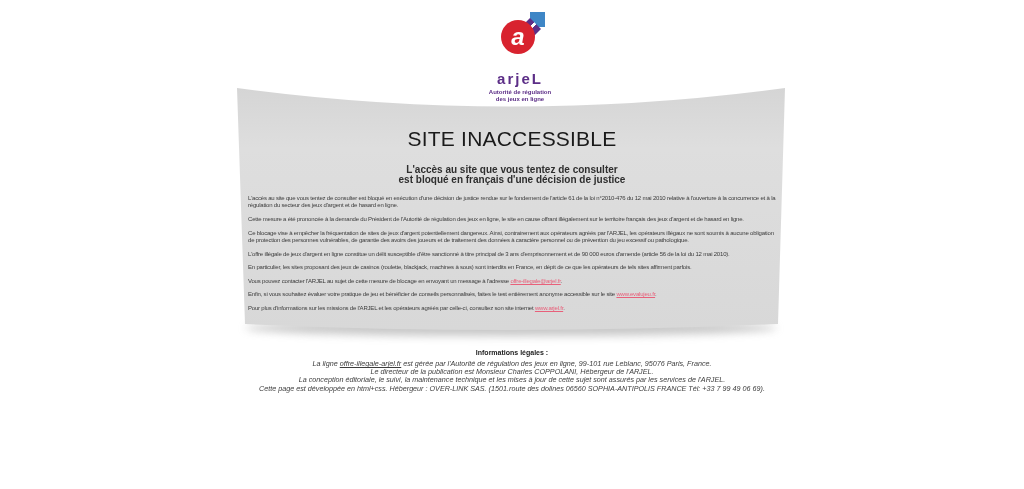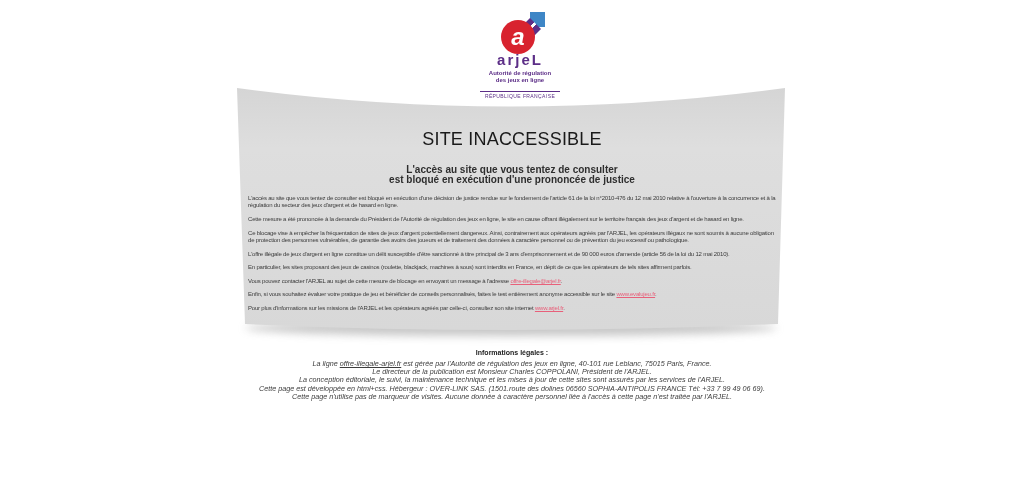--- a/index.html
+++ b/index.html
@@ -18,31 +18,31 @@
   
   .logo-block{position:absolute;left:460px;top:12px;width:120px;text-align:center;}
   .logo-mark{position:relative;width:120px;height:40px;}
   .blue-square{position:absolute;left:70px;top:0;width:15px;height:15px;background:var(--brand-blue);}
   .purple-diamond{position:absolute;left:59px;top:6px;width:22px;height:22px;
     clip-path:polygon(50% 0,100% 50%,50% 100%,0 50%);
     background:linear-gradient(135deg,var(--brand-purple) 44%,#fff 44%,#fff 53%,var(--brand-purple) 53%);}
   .red-circle{position:absolute;left:41px;top:8px;width:34px;height:34px;border-radius:50%;
     background:var(--brand-red);color:#fff;display:flex;align-items:center;justify-content:center;
     font-size:24px;font-weight:bold;font-style:italic;line-height:1;}
-  .wordmark{color:var(--brand-purple);font-size:15px;font-weight:bold;letter-spacing:2px;line-height:14px;margin-top:1px;}
+  .wordmark{color:var(--brand-purple);font-size:15px;font-weight:bold;letter-spacing:2px;line-height:14px;margin-top:20px;}
   .tagline{color:var(--brand-purple);font-size:6px;font-weight:bold;line-height:7px;margin-top:3px;}
   .republique{display:inline-block;margin-top:3px;border-top:1.5px solid var(--brand-purple);
     padding:1px 5px 0;color:var(--brand-purple);font-size:5px;letter-spacing:0.4px;line-height:6px;}
 
   
   .sheet-svg{position:absolute;left:232px;top:86px;}
 
   
   .sheet-content{position:absolute;left:248px;top:128px;width:528px;z-index:2;}
-  .page-title{font-size:18px;font-weight:normal;color:var(--title-text);text-align:center;
+  .page-title{font-size:21px;font-weight:normal;color:var(--title-text);text-align:center;
     line-height:22px;letter-spacing:0.2px;}
   .subtitle{margin-top:15px;text-align:center;font-size:10px;font-weight:bold;
     color:#2e2e2e;line-height:9.5px;}
   .paragraphs{margin-top:11px;}
   .paragraphs p{font-size:6px;letter-spacing:-0.2px;line-height:7.4px;color:var(--body-text);
     margin:0 0 6.2px 0;text-align:left;}
   .paragraphs a{color:var(--link-pink);text-decoration:underline;}
 
   
   .legal{position:absolute;left:232px;top:349px;width:560px;text-align:center;z-index:2;}
@@ -83,38 +83,37 @@
       </filter>
     </defs>
     <ellipse cx="279" cy="242" rx="266" ry="8" fill="#9a9a9a" opacity="0.55" filter="url(#soft)"></ellipse>
     <path d="M 5 2 Q 279 39 553 2 L 546 238 Q 279 250 13 238 Z" fill="url(#sheetgrad)"></path>
   </svg>
 
   <main class="sheet-content">
     <h1 class="page-title">SITE INACCESSIBLE</h1>
     <p class="subtitle">
       <span>L'accès au site que vous tentez de consulter</span><br>
-      <span>est bloqué en exécution d'une prononcée de justice</span>
+      <span>est bloqué en français d'une décision de justice</span>
     </p>
     <div class="paragraphs">
         <p><span>L'accès au site que vous tentez de consulter est bloqué en exécution d'une décision de justice rendue sur le fondement de l'article 61 de la loi n°2010-476 du 12 mai 2010 relative à l'ouverture à la concurrence et à la régulation du secteur des jeux d'argent et de hasard en ligne.</span></p>
         <p><span>Cette mesure a été prononcée à la demande du Président de l'Autorité de régulation des jeux en ligne, le site en cause offrant illégalement sur le territoire français des jeux d'argent et de hasard en ligne.</span></p>
         <p><span>Ce blocage vise à empêcher la fréquentation de sites de jeux d'argent potentiellement dangereux. Ainsi, contrairement aux opérateurs agréés par l'ARJEL, les opérateurs illégaux ne sont soumis à aucune obligation de protection des personnes vulnérables, de garantie des avoirs des joueurs et de traitement des données à caractère personnel ou de prévention du jeu excessif ou pathologique.</span></p>
         <p><span>L'offre illégale de jeux d'argent en ligne constitue un délit susceptible d'être sanctionné à titre principal de 3 ans d'emprisonnement et de 90 000 euros d'amende (article 56 de la loi du 12 mai 2010).</span></p>
         <p><span>En particulier, les sites proposant des jeux de casinos (roulette, blackjack, machines à sous) sont interdits en France, en dépit de ce que les opérateurs de tels sites affirment parfois.</span></p>
         <p><span>Vous pouvez contacter l'ARJEL au sujet de cette mesure de blocage en envoyant un message à l'adresse </span><a href="#">offre-illegale@arjel.fr</a><span>.</span></p>
         <p><span>Enfin, si vous souhaitez évaluer votre pratique de jeu et bénéficier de conseils personnalisés, faites le test entièrement anonyme accessible sur le site </span><a href="#">www.evalujeu.fr</a><span>.</span></p>
         <p><span>Pour plus d'informations sur les missions de l'ARJEL et les opérateurs agréés par celle-ci, consultez son site internet </span><a href="#">www.arjel.fr</a><span>.</span></p>
       </div>
   </main>
 
   <footer class="legal">
     <div class="legal-heading">Informations légales :</div>
     <div class="legal-lines">
-        <p><span>La ligne </span><a href="#">offre-illegale-arjel.fr</a><span> est gérée par l'Autorité de régulation des jeux en ligne, 40-101 rue Leblanc, 75015 Paris, France.</span></p>
-        <p><span>Le directeur de la publication est Monsieur Charles COPPOLANI, Président de l'ARJEL.</span></p>
-        <p><span>La conception éditoriale, le suivi, la maintenance technique et les mises à jour de cette sites sont assurés par les services de l'ARJEL.</span></p>
+        <p><span>La ligne </span><a href="#">offre-illegale-arjel.fr</a><span> est gérée par l'Autorité de régulation des jeux en ligne, 99-101 rue Leblanc, 95076 Paris, France.</span></p>
+        <p><span>Le directeur de la publication est Monsieur Charles COPPOLANI, Hébergeur de l'ARJEL.</span></p>
+        <p><span>La conception éditoriale, le suivi, la maintenance technique et les mises à jour de cette sujet sont assurés par les services de l'ARJEL.</span></p>
         <p><span>Cette page est développée en html+css. Hébergeur : OVER-LINK SAS. (1501.route des dolines 06560 SOPHIA-ANTIPOLIS FRANCE Tél: +33 7 99 49 06 69).</span></p>
-        <p><span>Cette page n'utilise pas de marqueur de visites. Aucune donnée à caractère personnel liée à l'accès à cette page n'est traitée par l'ARJEL.</span></p>
       </div>
   </footer>
 
 </div>
 
 </body></html>

